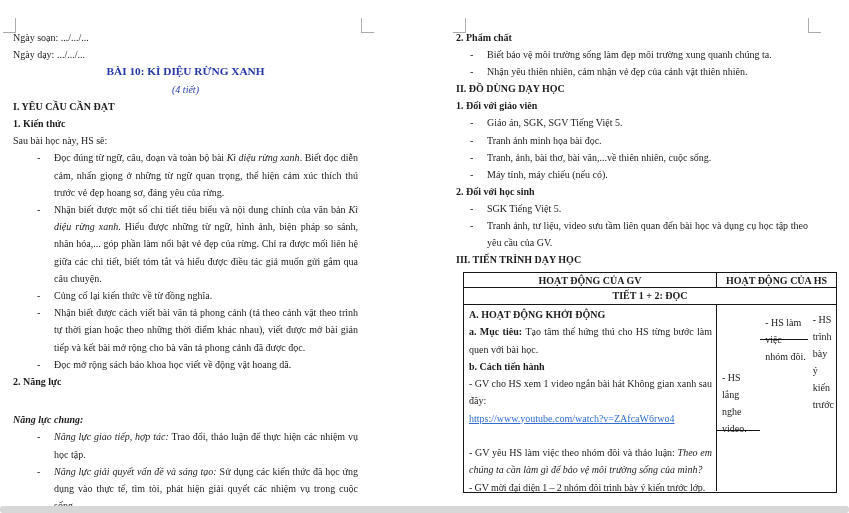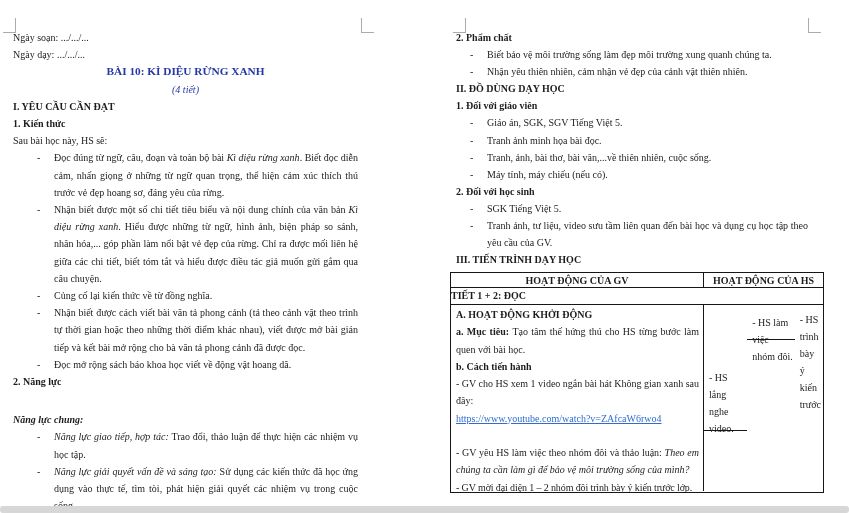--- a/index.html
+++ b/index.html
@@ -21,28 +21,28 @@
   .col2 .bullet { padding-left:31px; }
   .bullet .dash { position:absolute; left:24px; top:0; }
   .col2 .bullet .dash { left:14px; }
 
   
   .cm { position:absolute; width:13px; height:15px; }
   .cm-vr { border-right:1px solid #ababab; border-bottom:1px solid #ababab; }
   .cm-vl { border-left:1px solid #ababab; border-bottom:1px solid #ababab; }
 
   
-  .acttable { position:absolute; left:450px; top:272px; width:374px; height:221px;
+  .acttable { position:absolute; left:463px; top:272px; width:374px; height:221px;
               border:1px solid #161616; font-size:10px; }
   .trow-head { display:flex; height:15px; border-bottom:1px solid #161616; }
   .trow-head > div { font-weight:bold; text-align:center; line-height:15px; }
   .th-gv { width:253px; border-right:1px solid #161616; }
   .th-hs { flex:1; }
   .trow-session { height:17px; border-bottom:1px solid #161616; font-weight:bold;
-                  text-align:left; line-height:16px; }
+                  text-align:center; line-height:16px; }
   .tbody { display:flex; height:186px; }
   .gvcell { width:253px; border-right:1px solid #161616; padding:1px 4px 0 5px;
             line-height:17.3px; }
   .gvcell p { text-align:justify; }
   .gvcell .spacer { height:17px; }
   .tight { letter-spacing:-0.12px; }
   .hscol { flex:1; display:flex; flex-direction:row; line-height:17px; }
   .hscell { padding-left:5px; padding-right:2px; }
   .hs1 { height:126px; border-bottom:1px solid #161616; padding-top:64px; }
   .hs2 { height:35px;  border-bottom:1px solid #161616; padding-top:9px; }

